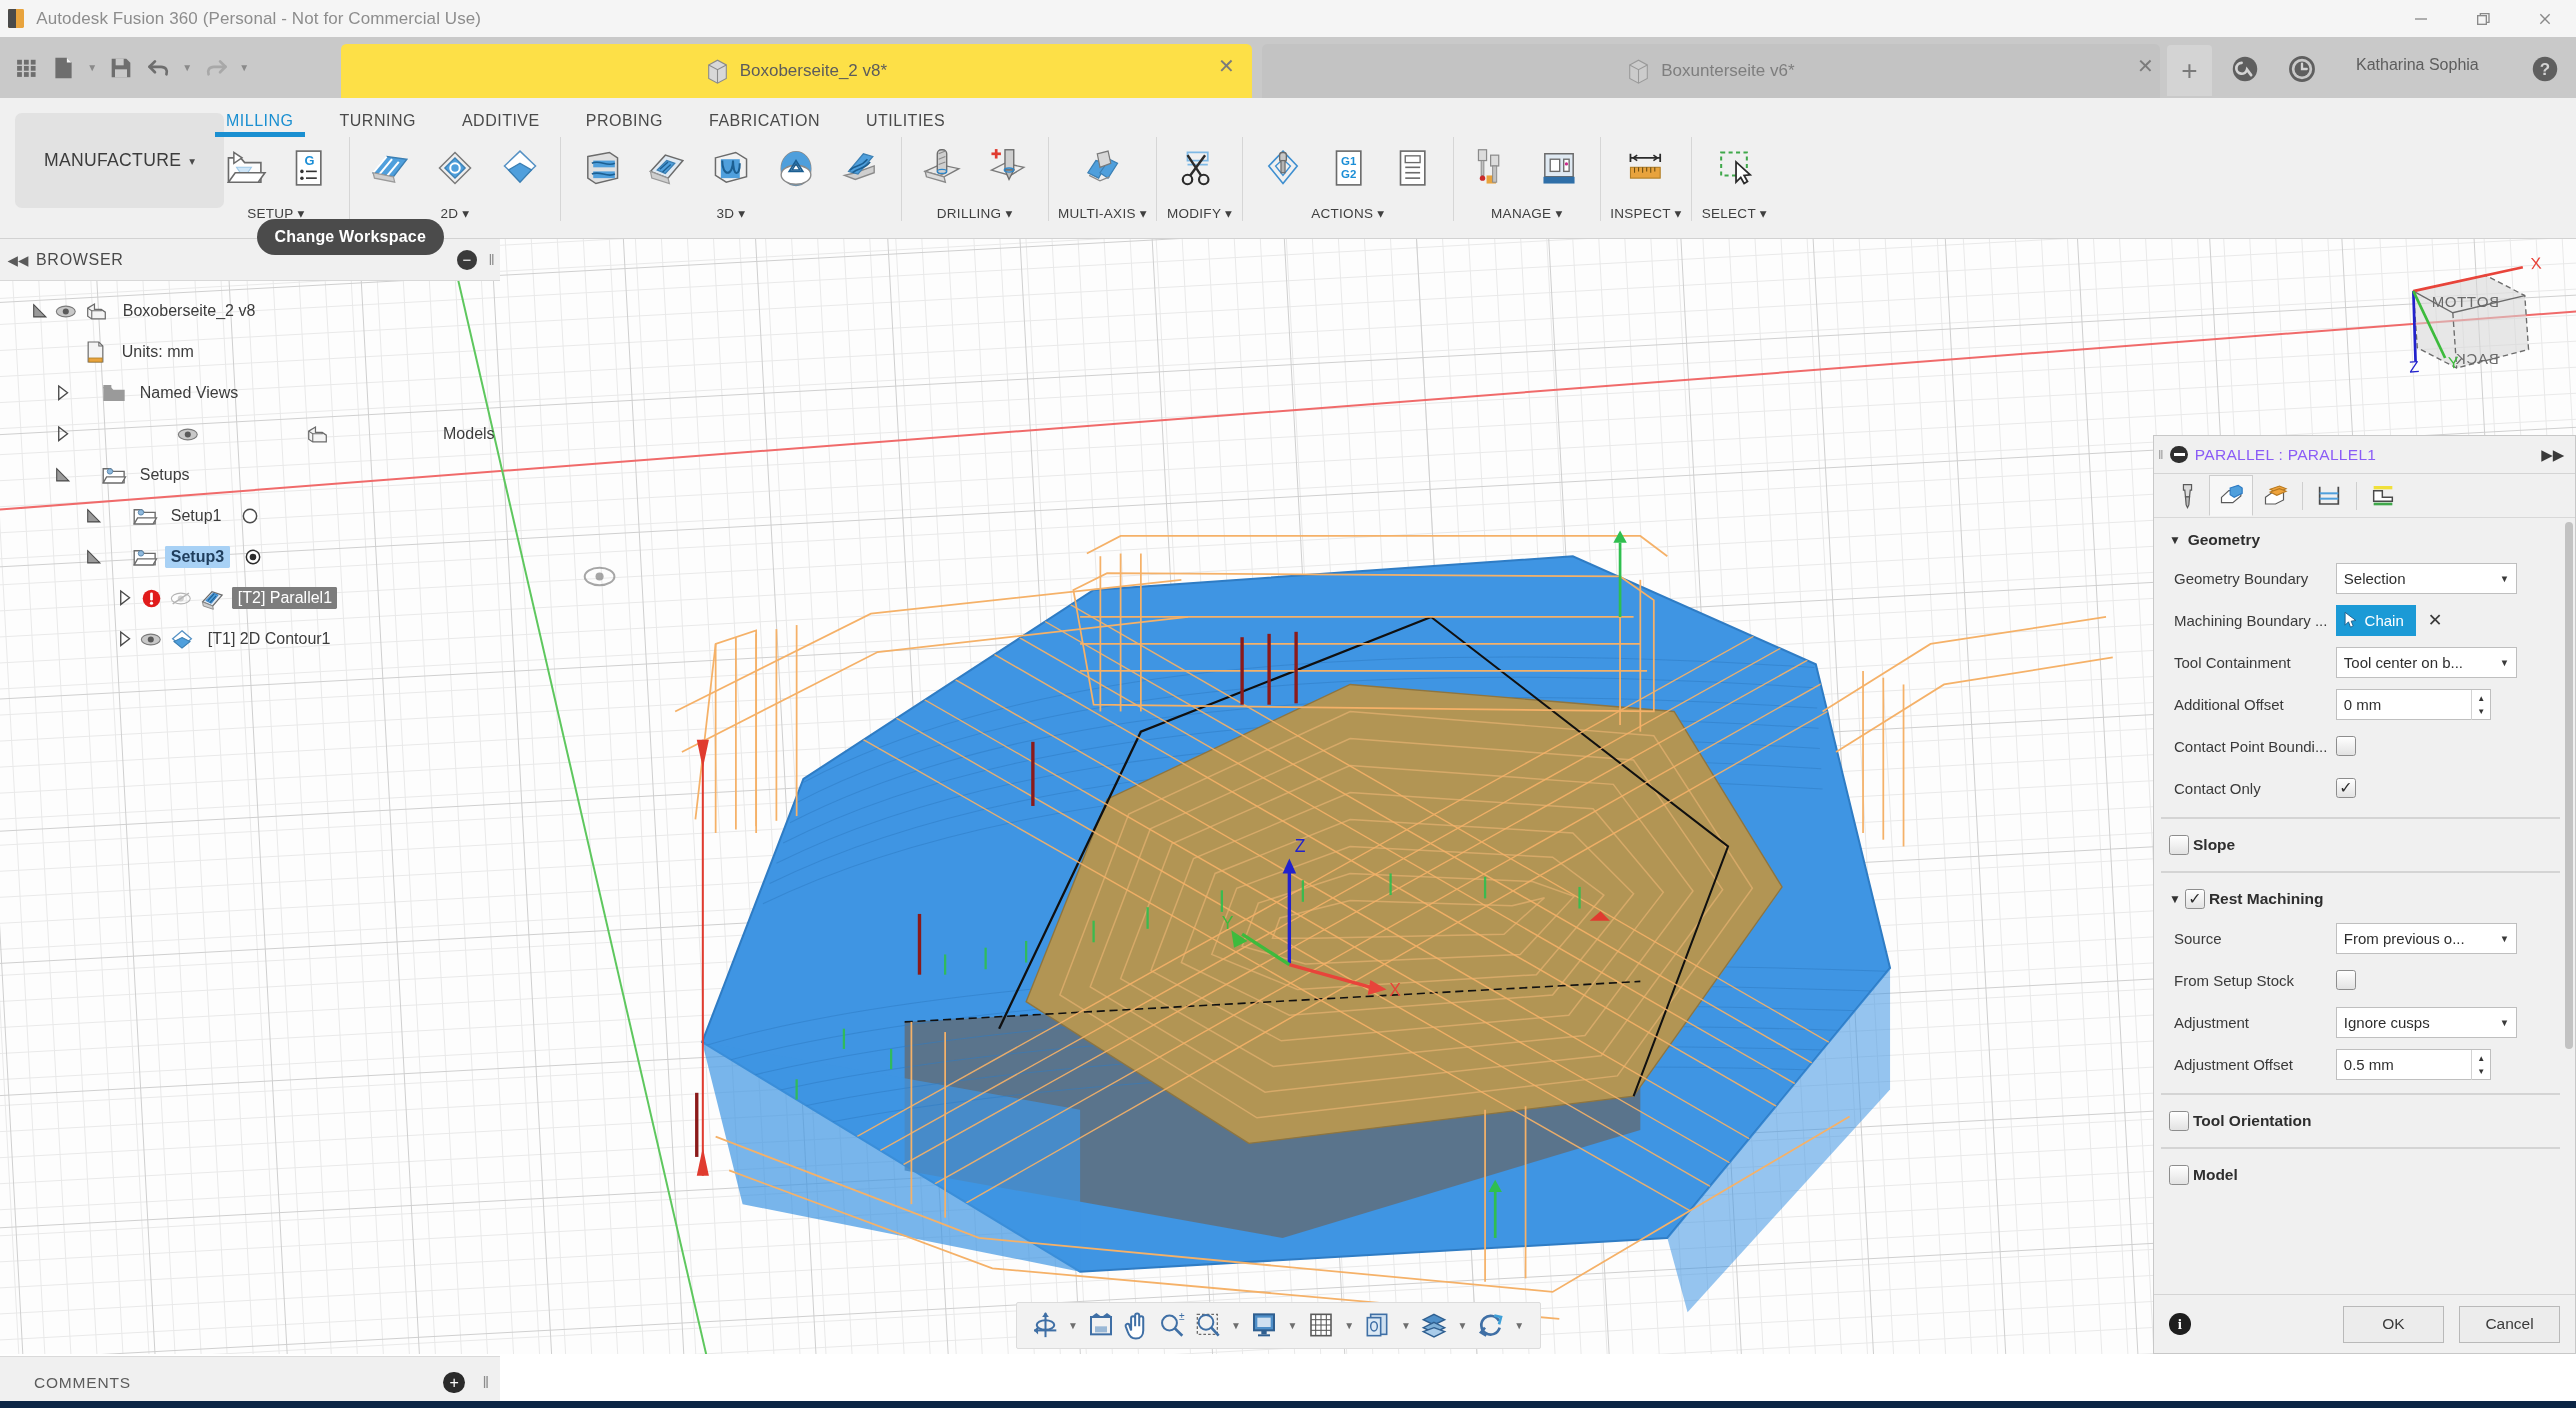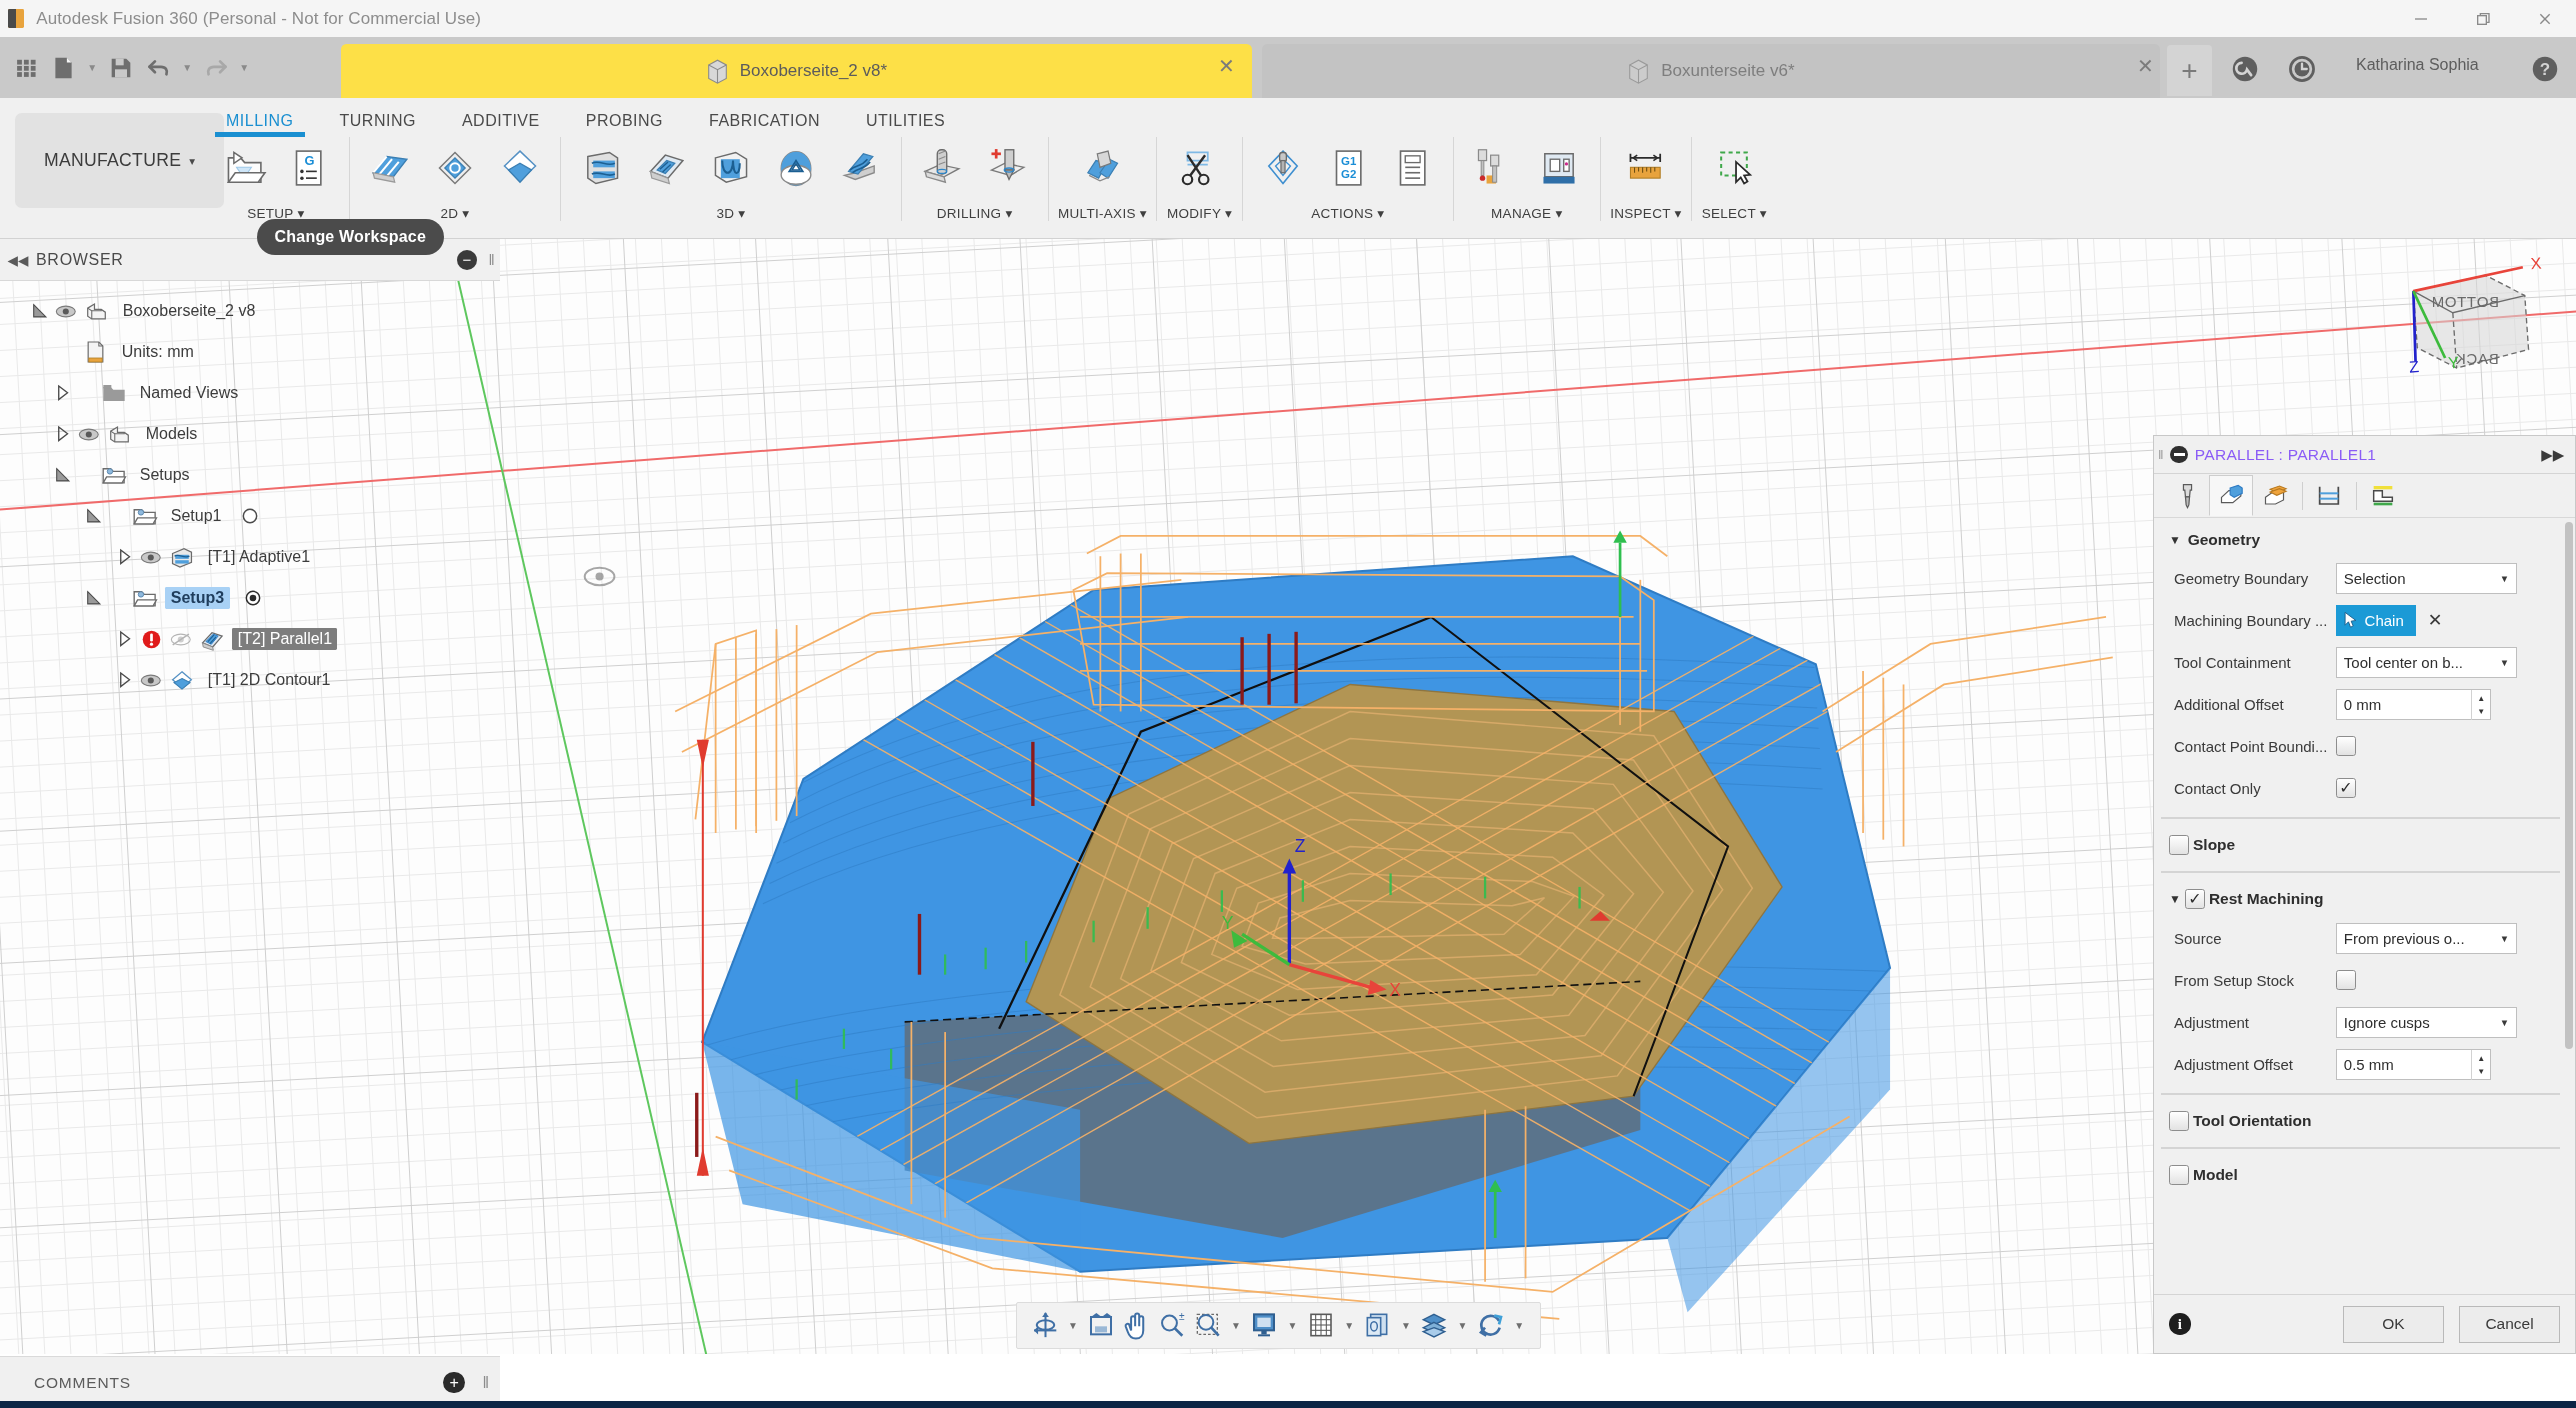--- a/index.html
+++ b/index.html
@@ -885,21 +885,21 @@
           </div>
         <div class="ticon" style="margin-left:24px;">
           <svg width="24" height="20" viewBox="0 0 36 30">
               <path d="M2 6 H13 L17 10 H34 V27 H2 Z" fill="#9a9a9a"></path>
               <rect x="2" y="3" width="12" height="5" fill="#9a9a9a"></rect>
             </svg>
           </div>
         <div class="tlabel">Named Views</div>
       </div>
 
-      <div class="trow" style="padding-left:51px;">
+      <div class="trow" style="padding-left:51px;justify-content:space-between;">
         <div class="twist">
           <svg width="17.6" height="17.6" viewBox="0 0 26 26">
               <path d="M7 3 L20 13 L7 23 Z" fill="none" stroke="#4a4a4a" stroke-width="2"></path>
             </svg>
           </div>
         <div class="eye">
           <svg width="21.6" height="15" viewBox="0 0 32 22">
               <ellipse cx="16" cy="11" rx="14" ry="8" fill="#c8c8c8" stroke="#7a7a7a" stroke-width="1.6"></ellipse>
               <circle cx="16" cy="11" r="4.5" fill="#5a5a5a"></circle>
             </svg>
@@ -944,42 +944,20 @@
             </svg>
           </div>
         <div class="tlabel">Setup1</div>
         <div class="badge-after">
           <svg width="20" height="20" viewBox="0 0 30 30">
               <circle cx="15" cy="15" r="10" fill="#ffffff" stroke="#4a4a4a" stroke-width="2.2"></circle>
             </svg>
           </div>
       </div>
 
-      <div class="trow" style="padding-left:113px;">
-        <div class="twist">
-          <svg width="17.6" height="17.6" viewBox="0 0 26 26">
-              <path d="M7 3 L20 13 L7 23 Z" fill="none" stroke="#4a4a4a" stroke-width="2"></path>
-            </svg>
-          </div>
-        <div class="eye">
-          <svg width="21.6" height="15" viewBox="0 0 32 22">
-              <ellipse cx="16" cy="11" rx="14" ry="8" fill="#c8c8c8" stroke="#7a7a7a" stroke-width="1.6"></ellipse>
-              <circle cx="16" cy="11" r="4.5" fill="#5a5a5a"></circle>
-            </svg>
-          </div>
-        <div class="ticon">
-          <svg width="26" height="23" viewBox="0 0 38 34">
-              <path d="M5 11 L22 4 L33 9 V24 L16 31 L5 26 Z" fill="#e9e9e9" stroke="#6b6b6b" stroke-width="1.8"></path>
-              <path d="M9 13 H29 V19 H9 Z" fill="#4f9fdc"></path>
-              <path d="M9 21 H29 V26 H9 Z" fill="#4f9fdc"></path>
-              <path d="M8 15 C15 11 22 19 30 15" stroke="#1c5f92" stroke-width="1.8" fill="none"></path>
-            </svg>
-          </div>
-        <div class="tlabel">[T1] Adaptive1</div>
-      </div>
 
       <div class="trow" style="padding-left:82px;">
         <div class="twist">
           <svg width="17.6" height="17.6" viewBox="0 0 26 26">
               <path d="M4 4 L22 22 L4 22 Z" fill="#9a9a9a" stroke="#4a4a4a" stroke-width="1.6"></path>
             </svg>
           </div>
         <div class="ticon" style="margin-left:24px;">
           <svg width="26" height="21.6" viewBox="0 0 38 32">
               <path d="M3 7 H14 L18 11 H34 V28 H3 Z" fill="#ffffff" stroke="#6b6b6b" stroke-width="2"></path>

